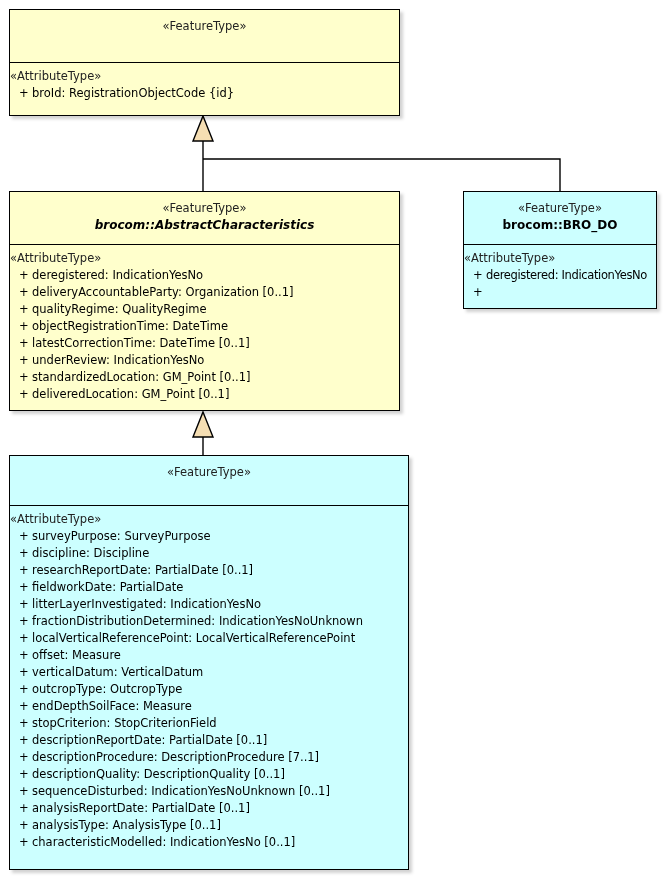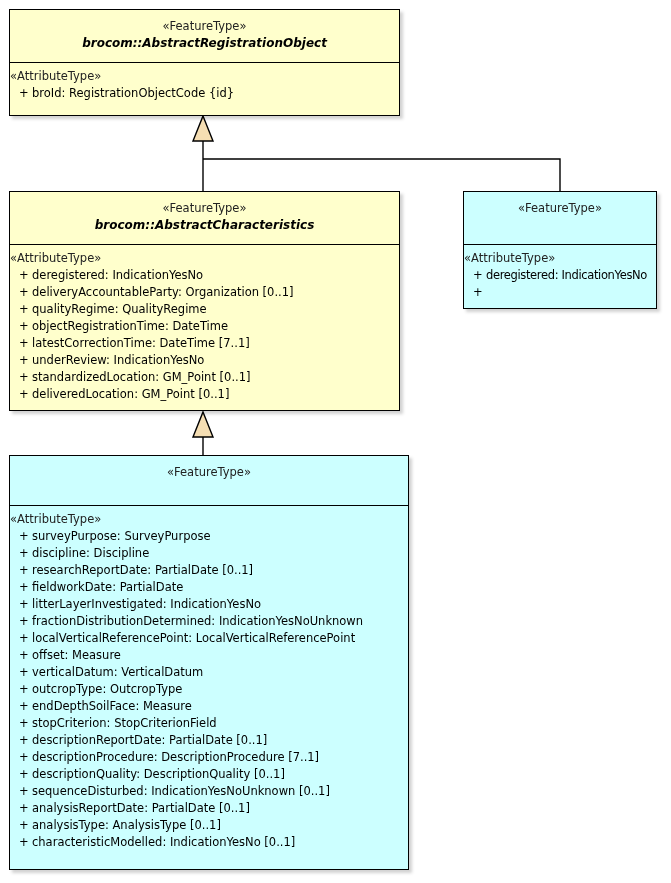--- a/index.html
+++ b/index.html
@@ -145,21 +145,20 @@
 
     <g>
       <path d="M 203 437 L 203 455" stroke="#000000" stroke-width="1.4" fill="none"></path>
       <polygon points="203,412 213,437 193,437" fill="#f5deb3" stroke="#000000" stroke-width="1.4"></polygon>
     </g>
   </svg>
 
   <div class="uml-class yellow" id="cls-abstract-registration-object">
     <div class="class-header">
       <span class="stereotype">«FeatureType»</span>
-      <span class="class-name abstract">brocom::AbstractRegistrationObject</span>
     </div>
     <div class="class-body">
       <div class="body-stereotype">«AttributeType»</div>
       <div class="attr-row">
         <span class="attr-vis">+</span>
         <span class="attr-text">broId: RegistrationObjectCode {id}</span>
       </div>
     </div>
   </div>
 
@@ -182,40 +181,41 @@
       <div class="attr-row">
         <span class="attr-vis">+</span>
         <span class="attr-text">qualityRegime: QualityRegime</span>
       </div>
       <div class="attr-row">
         <span class="attr-vis">+</span>
         <span class="attr-text">objectRegistrationTime: DateTime</span>
       </div>
       <div class="attr-row">
         <span class="attr-vis">+</span>
-        <span class="attr-text">latestCorrectionTime: DateTime [7..1]</span>
+        <span class="attr-text">latestCorrectionTime: DateTime [0..1]</span>
       </div>
       <div class="attr-row">
         <span class="attr-vis">+</span>
         <span class="attr-text">underReview: IndicationYesNo</span>
       </div>
       <div class="attr-row">
         <span class="attr-vis">+</span>
         <span class="attr-text">standardizedLocation: GM_Point [0..1]</span>
       </div>
       <div class="attr-row">
         <span class="attr-vis">+</span>
         <span class="attr-text">deliveredLocation: GM_Point [0..1]</span>
       </div>
     </div>
   </div>
 
   <div class="uml-class cyan tight" id="cls-bro-do">
     <div class="class-header">
       <span class="stereotype">«FeatureType»</span>
+      <span class="class-name">brocom::BRO_DO</span>
     </div>
     <div class="class-body">
       <div class="body-stereotype">«AttributeType»</div>
       <div class="attr-row">
         <span class="attr-vis">+</span>
         <span class="attr-text">deregistered: IndicationYesNo</span>
       </div>
       <div class="attr-row">
         <span class="attr-vis">+</span>
       </div>

